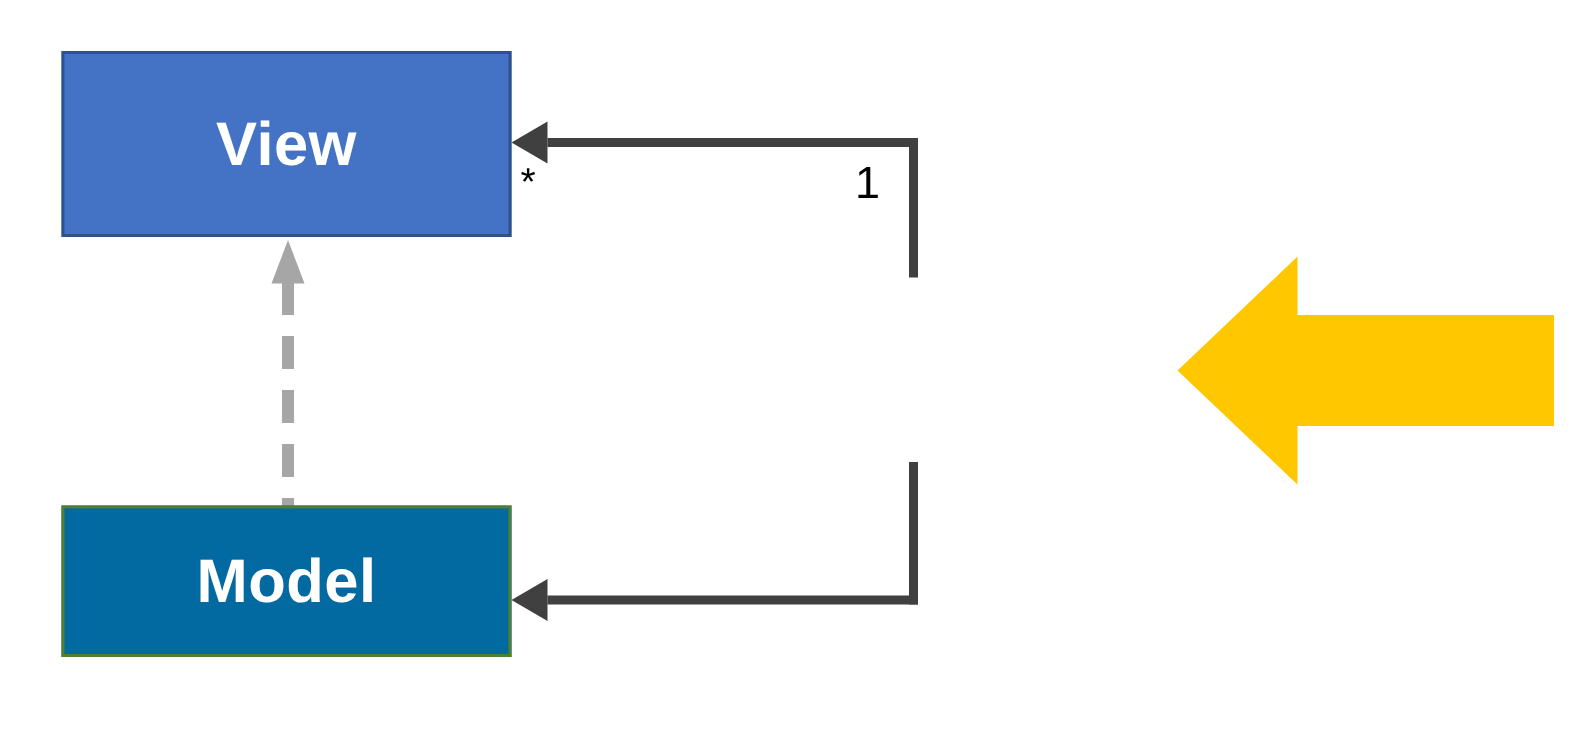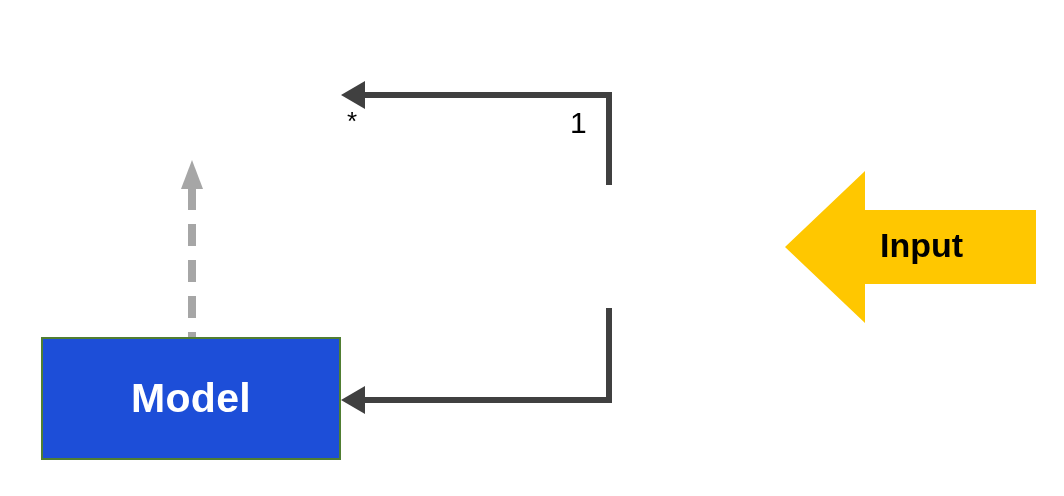--- a/index.html
+++ b/index.html
@@ -38,22 +38,22 @@
     width: 300px;
     height: 124px;
     background: #4472C4;
     border: 2px solid #2F528F;
     font-size: 41px;
   }
   #node-model {
     left: 41px;
     top: 337px;
     width: 300px;
-    height: 123px;
-    background: #1d4ed8;
+    height: 101px;
+    background: #0369a1;
     border: 2px solid #507E32;
     font-size: 41px;
     text-align: right;
   }
   #node-controller {
     left: 457px;
     top: 183px;
     width: 298px;
     height: 127px;
     background: #ED7D31;
@@ -153,26 +153,28 @@
   <div class="conn conn-v" style="left:606px; top:308px; height:95px;"></div>
   <div class="conn conn-h" style="left:365px; top:397px; width:247px;"></div>
   <div class="arrowhead-left" style="left:341px; top:386px;"></div>
 
   <div id="dep-stem"></div>
   <div id="dep-arrowhead"></div>
 
   <div id="mult-star">*</div>
   <div id="mult-one">1</div>
 
+  <div class="node" id="node-view">
+    <span class="node-label">View</span>
+  </div>
 
 
   <div class="node" id="node-model">
     <span class="node-label">Model</span>
   </div>
 
   <div id="input-arrow">
     <svg width="251" height="152" viewBox="0 0 251 152">
       <polygon points="0,76 80,0 80,39 251,39 251,113 80,113 80,152" fill="#FFC700"></polygon>
     </svg>
   </div>
-  <div id="input-label">Input</div>
 
 </div>
 
 </body></html>

